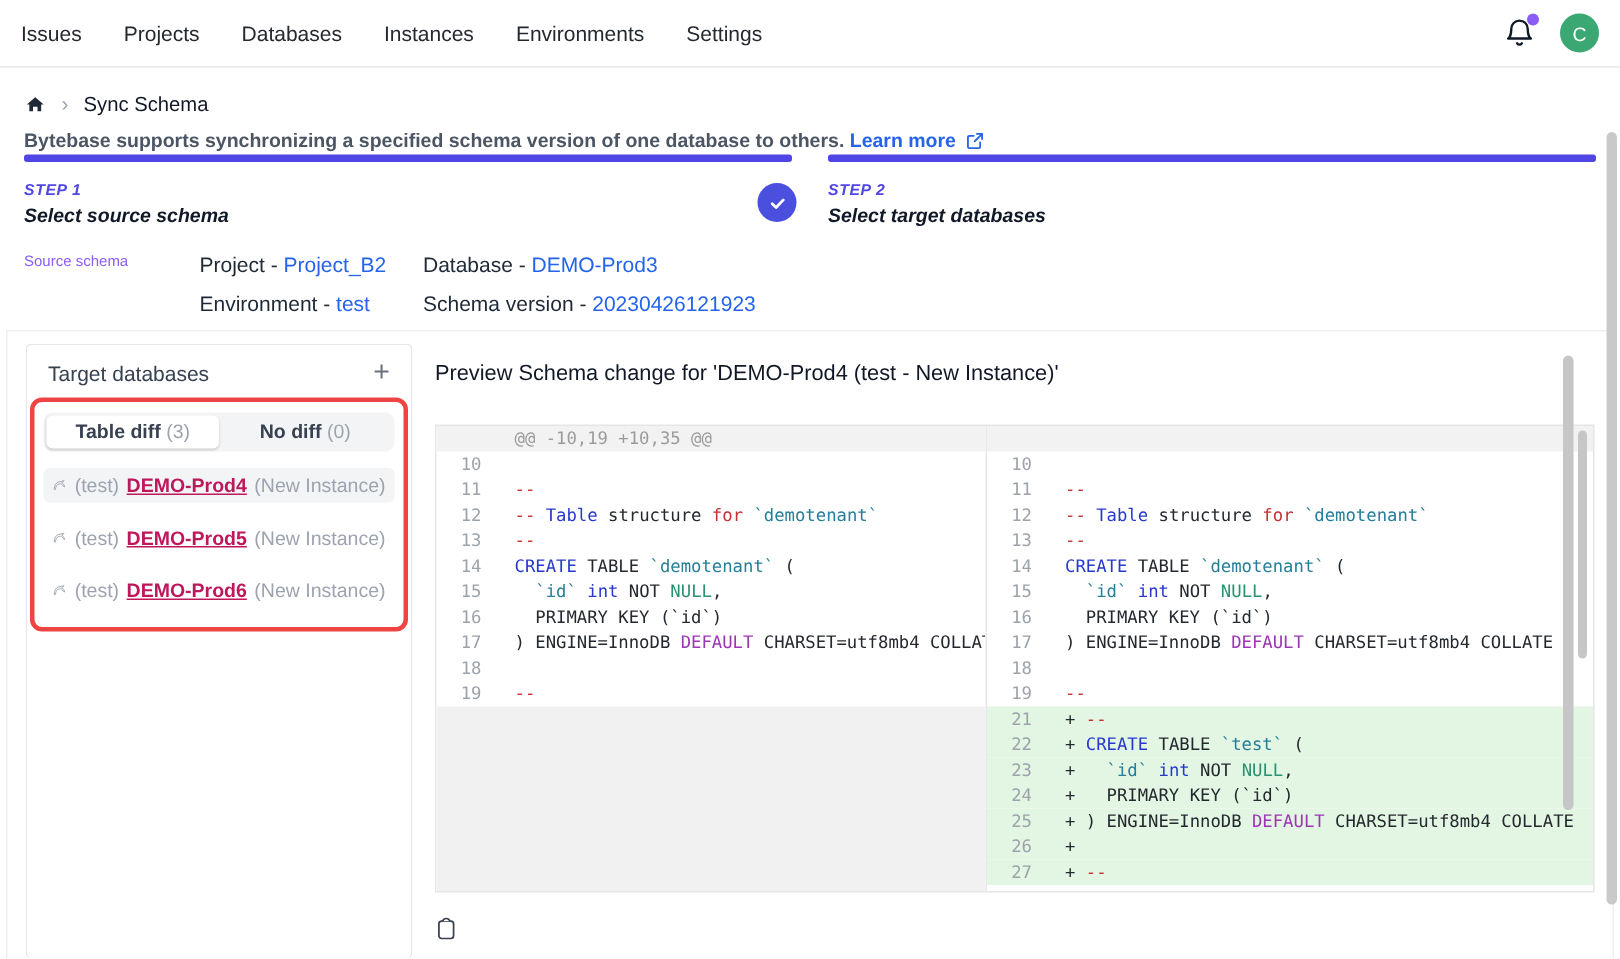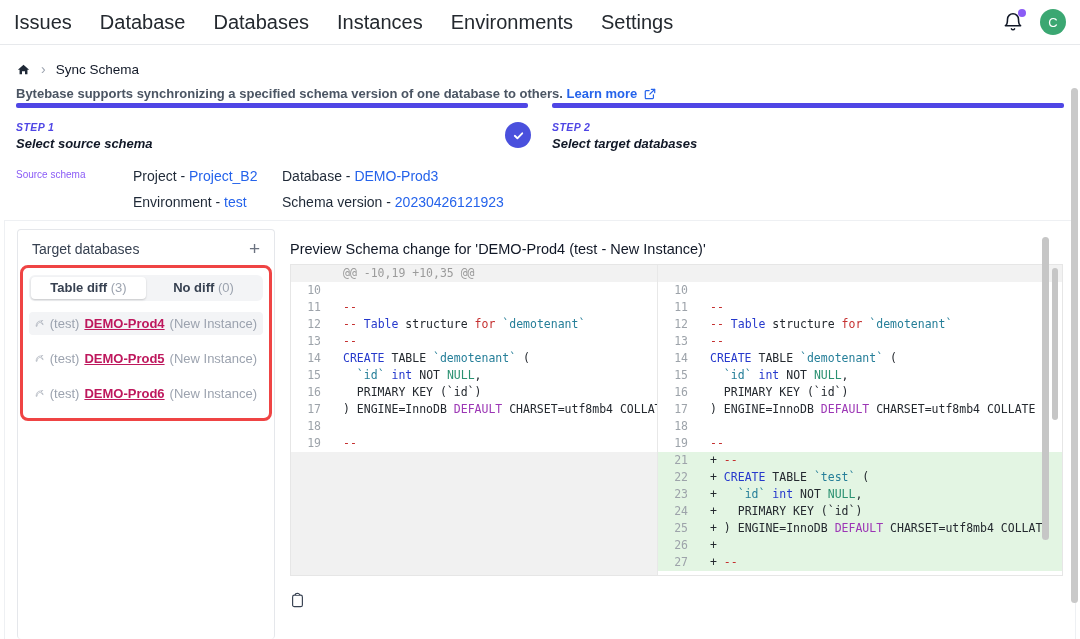--- a/index.html
+++ b/index.html
@@ -4,21 +4,21 @@
 <style>
   * { margin:0; padding:0; box-sizing:border-box; }
   html,body { width:1080px; height:639px; overflow:hidden; background:#fff;
     font-family:"Liberation Sans", sans-serif; color:#1f2937; }
   .page { position:relative; width:1080px; height:639px; display:flex; flex-direction:column; }
 
   
   .topnav { height:45px; flex:0 0 45px; display:flex; align-items:center;
     padding:0 14px; border-bottom:1px solid #e7e9ec; }
   .nav-items { display:flex; gap:28px; }
-  .nav-item { font-size:20px; color:#24292f; cursor:pointer; }
+  .nav-item { font-size:14px; color:#24292f; cursor:pointer; }
   .topnav-right { margin-left:auto; display:flex; align-items:center; gap:16px; }
   .bell-wrap { position:relative; width:22px; height:22px; cursor:pointer; }
   .bell-dot { position:absolute; top:-2px; right:-2px; width:8px; height:8px;
     border-radius:50%; background:#8b5cf6; }
   .avatar { width:26px; height:26px; border-radius:50%; background:#3ba772; color:#fff;
     display:flex; align-items:center; justify-content:center; font-size:13px; cursor:pointer; }
 
   
   .crumb { display:flex; align-items:center; gap:10px; padding:16px 16px 0; }
   .crumb-chevron { color:#9ca3af; font-size:14px; }
@@ -61,21 +61,21 @@
   .db-list { margin-top:11px; display:flex; flex-direction:column; gap:12px; }
   .db-item { display:flex; align-items:center; gap:5px; padding:4px 6px; border-radius:4px;
     font-size:13px; cursor:pointer; white-space:nowrap; }
   .db-item.selected { background:#f3f4f6; }
   .db-env, .db-suffix { color:#9ca3af; }
   .db-name { color:#be185d; font-weight:700;text-decoration:underline; }
 
   
   .preview { flex:1; min-width:0; position:relative; display:flex; flex-direction:column; }
   .preview-title { margin-top:12px; font-size:14.5px; color:#111827; }
-  .diff-editor { margin-top:7px; height:312px; border:1px solid #e6e6e6; display:flex;
+  .diff-editor { margin-top:26px; height:312px; border:1px solid #e6e6e6; display:flex;
     position:relative; overflow:hidden; background:#fff;
     font-family:"DejaVu Sans Mono", monospace; font-size:11.5px; line-height:17px; }
   .pane { display:flex; flex-direction:column; overflow:hidden; background:#fff; }
   .pane.left { width:366px; flex:0 0 366px; }
   .pane.right { flex:1; border-left:1px solid #e8e8e8; }
   .drow { display:flex; height:17px; flex:0 0 17px; white-space:pre; }
   .drow .g { width:40px; flex:0 0 40px; text-align:right; padding-right:10px; color:#9da3aa; }
   .drow .c { padding-left:12px; overflow:hidden; color:#24292f; }
   .drow.hunk { background:#f2f2f2; color:#9b9b9b; }
   .drow.hunk .c { color:#9b9b9b; }
@@ -98,21 +98,21 @@
     border-radius:4px; background:#c9c9c9; }
 </style>
 </head>
 <body>
 
 <div class="page">
 
   <header class="topnav">
     <nav class="nav-items">
       <span class="nav-item">Issues</span>
-      <span class="nav-item">Database</span>
+      <span class="nav-item">Projects</span>
       <span class="nav-item">Databases</span>
       <span class="nav-item">Instances</span>
       <span class="nav-item">Environments</span>
       <span class="nav-item">Settings</span>
     </nav>
     <div class="topnav-right">
       <span class="bell-wrap">
         <svg width="22" height="22" viewBox="0 0 24 24" fill="none" stroke="#111827" stroke-width="1.7" stroke-linecap="round" stroke-linejoin="round">
           <path d="M18 9a6 6 0 0 0-12 0c0 6-2.3 7-2.3 7h16.6S18 15 18 9"></path>
           <path d="M13.7 19.5a2 2 0 0 1-3.4 0"></path>

